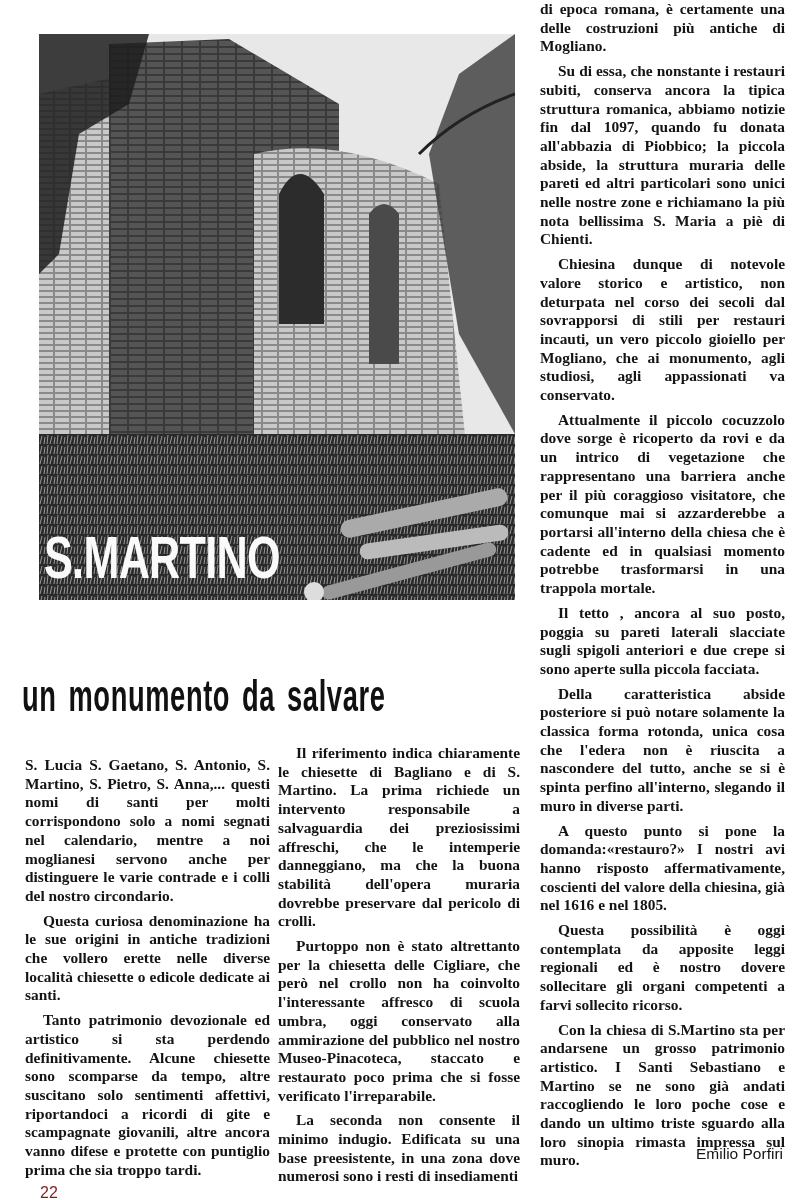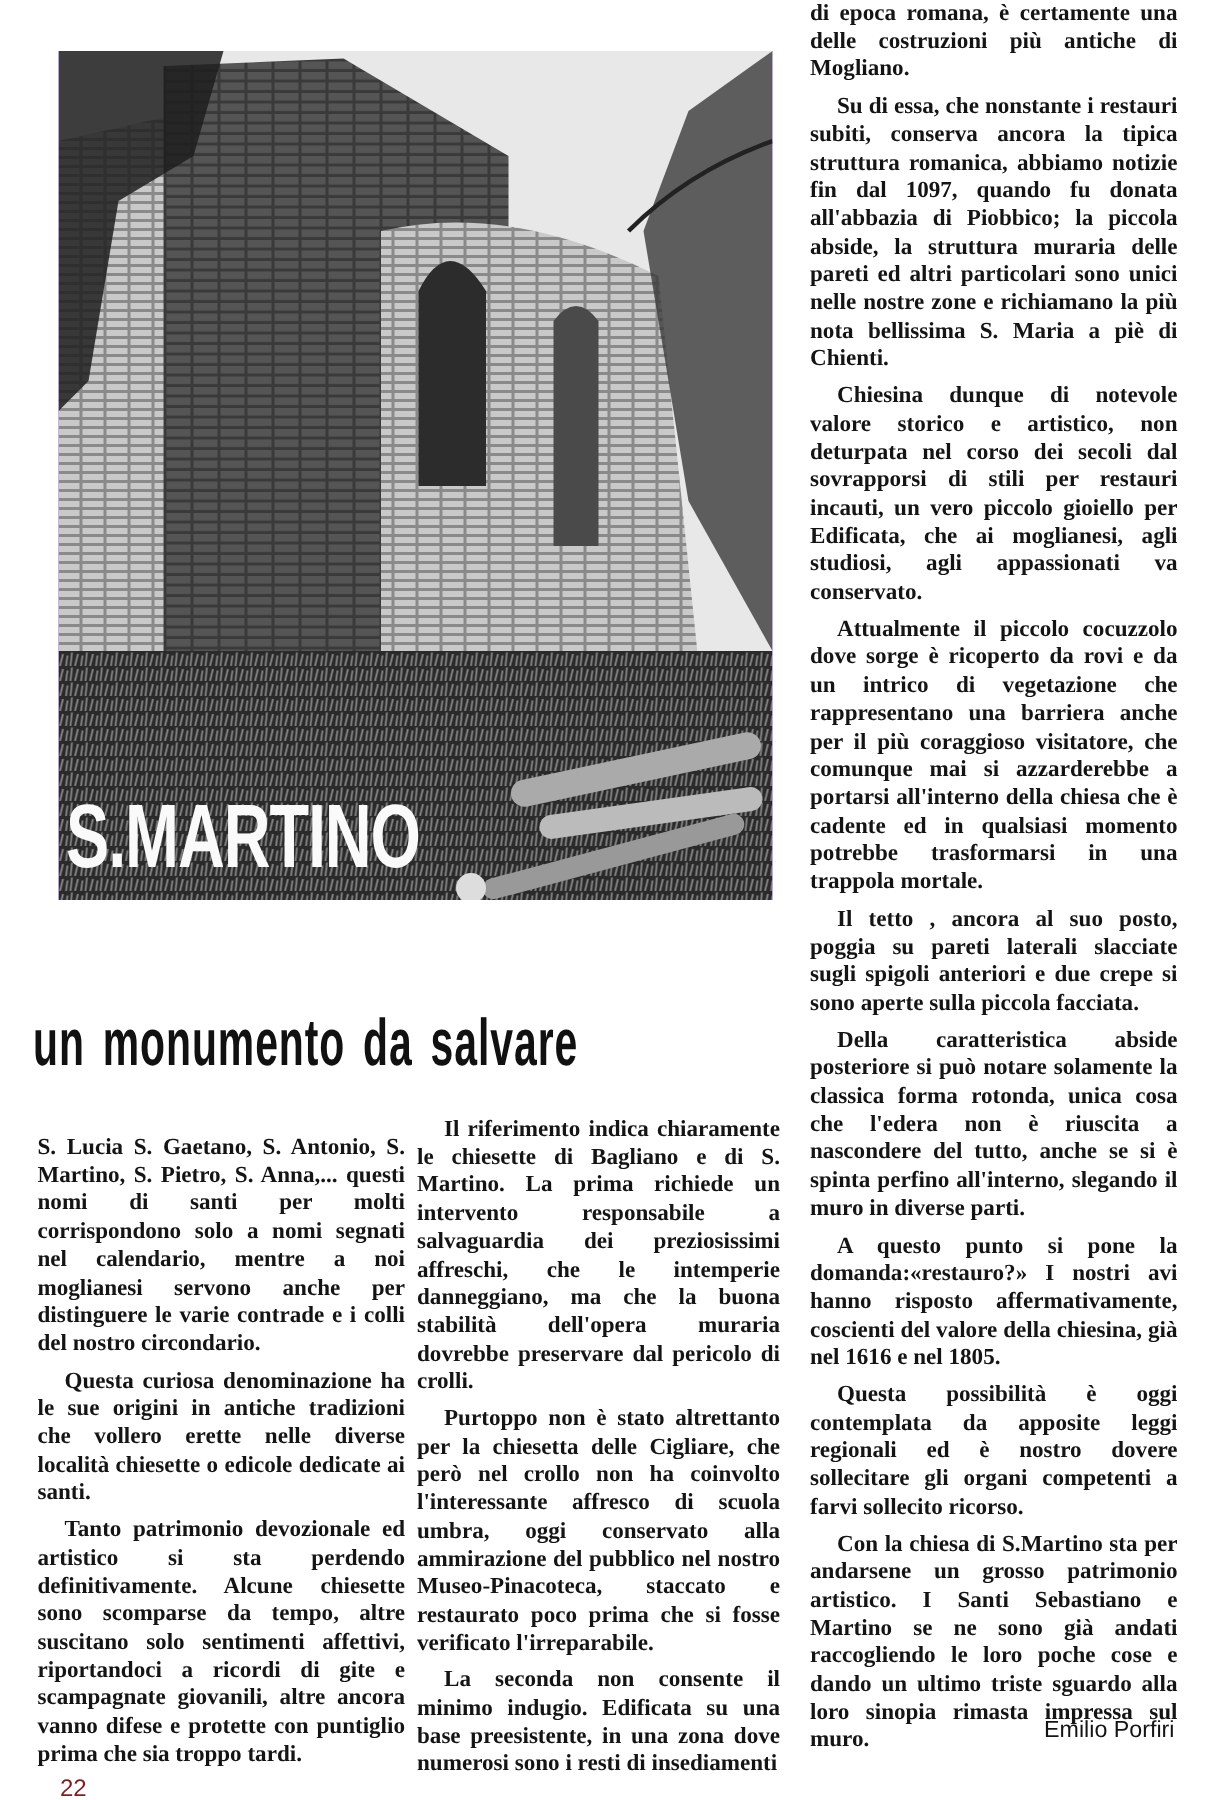--- a/index.html
+++ b/index.html
@@ -2,21 +2,21 @@
 <html><head>
 <meta charset="utf-8">
 <style>
   html, body { margin:0; padding:0; }
   body {
     width:805px; height:1200px; background:#ffffff; position:relative; overflow:hidden;
     font-family:"Liberation Serif", "DejaVu Serif", serif; color:#141414;
   }
   .photo {
     position:absolute; left:39px; top:34px; width:476px; height:566px;
-    background:#8b5cf6; overflow:hidden;
+    background:#a21caf; overflow:hidden;
   }
   .photo svg { position:absolute; left:0; top:0; width:100%; height:100%; }
   .photo-caption {
     position:absolute; left:5px; bottom:12px;
     font-family:"Liberation Sans", "DejaVu Sans", sans-serif; font-weight:bold;
     font-size:60px; color:#fafafa; letter-spacing:-1px;
     transform:scaleX(0.72); transform-origin:left bottom; line-height:1;
   }
   .headline {
     position:absolute; left:22px; top:645px;
@@ -101,21 +101,21 @@
 
 <div class="col col-mid">
   <p>Il riferimento indica chiaramente le chiesette di Bagliano e di S. Martino. La prima richiede un intervento responsabile a salvaguardia dei preziosissimi affreschi, che le intemperie danneggiano, ma che la buona stabilità dell'opera muraria dovrebbe preservare dal pericolo di crolli.</p>
   <p>Purtoppo non è stato altrettanto per la chiesetta delle Cigliare, che però nel crollo non ha coinvolto l'interessante affresco di scuola umbra, oggi conservato alla ammirazione del pubblico nel nostro Museo-Pinacoteca, staccato e restaurato poco prima che si fosse verificato l'irreparabile.</p>
   <p>La seconda non consente il minimo indugio. Edificata su una base preesistente, in una zona dove numerosi sono i resti di insediamenti</p>
 </div>
 
 <div class="col col-right">
   <p class="noindent">di epoca romana, è certamente una delle costruzioni più antiche di Mogliano.</p>
   <p>Su di essa, che nonstante i restauri subiti, conserva ancora la tipica struttura romanica, abbiamo notizie fin dal 1097, quando fu donata all'abbazia di Piobbico; la piccola abside, la struttura muraria delle pareti ed altri particolari sono unici nelle nostre zone e richiamano la più nota bellissima S. Maria a piè di Chienti.</p>
-  <p>Chiesina dunque di notevole valore storico e artistico, non deturpata nel corso dei secoli dal sovrapporsi di stili per restauri incauti, un vero piccolo gioiello per Edificata, che ai moglianesi, agli studiosi, agli appassionati va conservato.</p>
+  <p>Chiesina dunque di notevole valore storico e artistico, non deturpata nel corso dei secoli dal sovrapporsi di stili per restauri incauti, un vero piccolo gioiello per Mogliano, che ai monumento, agli studiosi, agli appassionati va conservato.</p>
   <p>Attualmente il piccolo cocuzzolo dove sorge è ricoperto da rovi e da un intrico di vegetazione che rappresentano una barriera anche per il più coraggioso visitatore, che comunque mai si azzarderebbe a portarsi all'interno della chiesa che è cadente ed in qualsiasi momento potrebbe trasformarsi in una trappola mortale.</p>
   <p>Il tetto , ancora al suo posto, poggia su pareti laterali slacciate sugli spigoli anteriori e due crepe si sono aperte sulla piccola facciata.</p>
   <p>Della caratteristica abside posteriore si può notare solamente la classica forma rotonda, unica cosa che l'edera non è riuscita a nascondere del tutto, anche se si è spinta perfino all'interno, slegando il muro in diverse parti.</p>
   <p>A questo punto si pone la domanda:«restauro?» I nostri avi hanno risposto affermativamente, coscienti del valore della chiesina, già nel 1616 e nel 1805.</p>
   <p>Questa possibilità è oggi contemplata da apposite leggi regionali ed è nostro dovere sollecitare gli organi competenti a farvi sollecito ricorso.</p>
   <p>Con la chiesa di S.Martino sta per andarsene un grosso patrimonio artistico. I Santi Sebastiano e Martino se ne sono già andati raccogliendo le loro poche cose e dando un ultimo triste sguardo alla loro sinopia rimasta impressa sul muro.</p>
 </div>
 
 <div class="signature">Emilio Porfiri</div>
 <div class="page-number">22</div>

